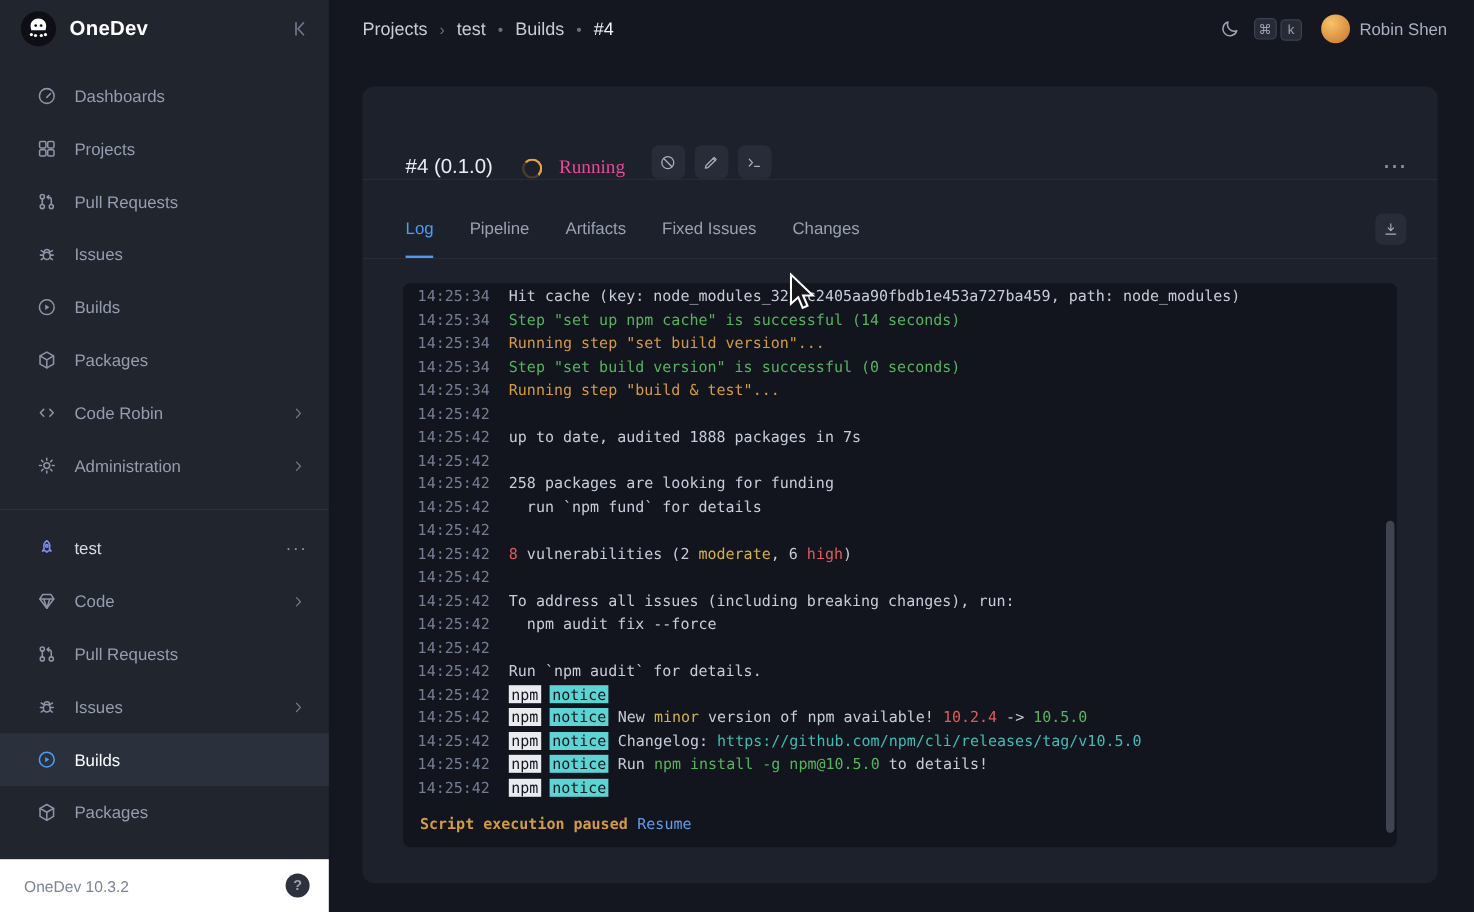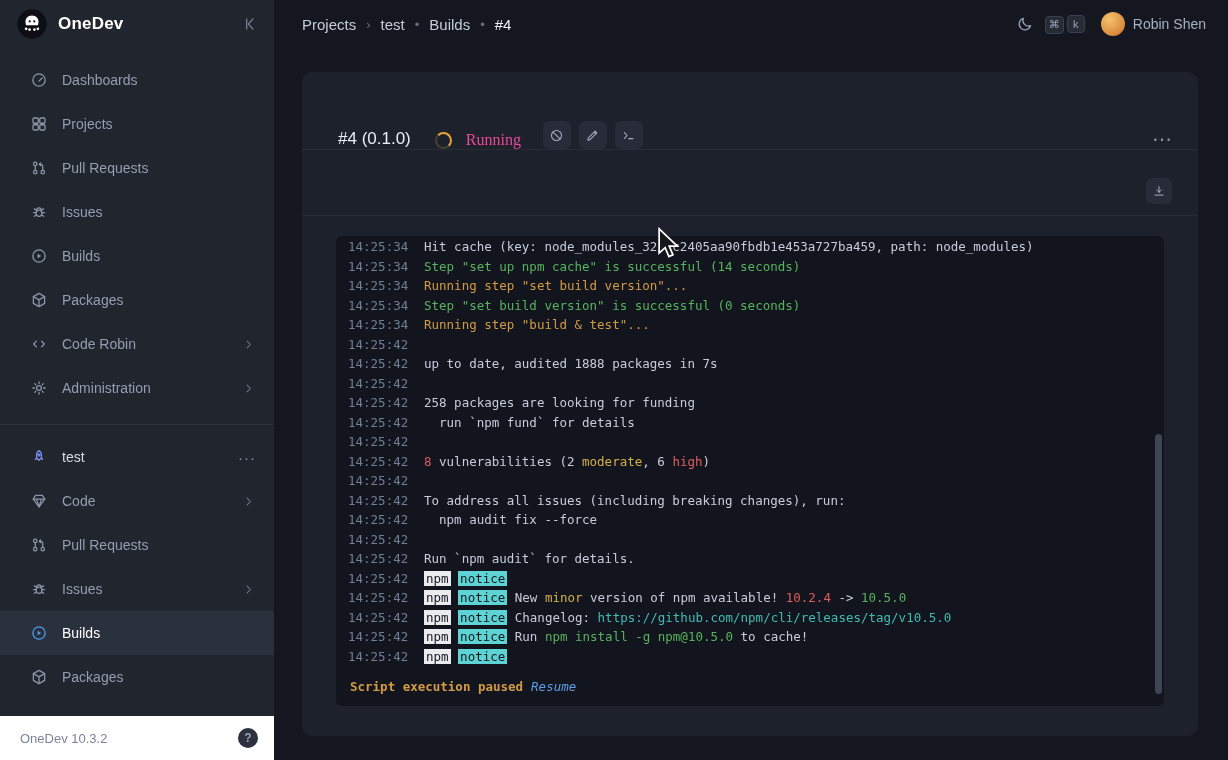--- a/index.html
+++ b/index.html
@@ -74,21 +74,21 @@
   .log-text{color:#c6ccd9;}
   .c-green{color:var(--green);}
   .c-orange{color:var(--orange);}
   .c-red{color:var(--red);}
   .c-yellow{color:var(--yellow);}
   .c-link{color:var(--link);}
   .c-npm{background:#e9ebef;color:#15181f;padding:0 2px;}
   .c-notice{background:#5ed3d3;color:#15181f;padding:0 2px;}
   .paused-row{margin-top:auto;display:flex;gap:8px;padding:4px 2px 2px;}
   .paused-text{color:var(--orange);font-weight:700;}
-  .resume-link{color:var(--resume);cursor:pointer;font-style:italic;}
+  .resume-link{color:var(--resume);cursor:pointer;}
   .scroll-thumb{position:absolute;right:2px;top:198px;width:7px;height:260px;background:#3d4452;border-radius:4px;cursor:pointer;}
 
   .ic{fill:none;stroke:currentColor;stroke-width:1.7;stroke-linecap:round;stroke-linejoin:round;display:block;width:18px;height:18px;}
   .cursor{position:absolute;left:656px;top:227px;width:26px;height:32px;z-index:20;pointer-events:none;}
 </style>
 </head>
 <body>
 
 <svg width="0" height="0" style="position:absolute" aria-hidden="true">
   <defs>
@@ -382,20 +382,27 @@
                   <svg class="ic" viewBox="0 0 24 24">
                     <use href="#i-terminal"></use>
                   </svg>
                 </span>
               </span>
             </div>
           <span class="more">⋯</span>
         </div>
 
         <div class="tabs-row">
+          <div class="tabs" style="display:flex" id="tabs">
+              <span class="tab active">Log</span>
+              <span class="tab">Pipeline</span>
+              <span class="tab">Artifacts</span>
+              <span class="tab">Fixed Issues</span>
+              <span class="tab">Changes</span>
+            </div>
           <span class="dl-btn">
               <svg class="ic" viewBox="0 0 24 24">
                 <use href="#i-download"></use>
               </svg>
             </span>
         </div>
 
         <div class="log-panel">
           <div class="log-lines" id="log-lines">
               <div class="log-line"><span class="log-time">14:25:34</span><span class="log-text"><span>Hit cache (key: node_modules_32/7c2405aa90fbdb1e453a727ba459, path: node_modules)</span></span></div>
@@ -411,21 +418,21 @@
               <div class="log-line"><span class="log-time">14:25:42</span><span class="log-text"></span></div>
               <div class="log-line"><span class="log-time">14:25:42</span><span class="log-text"><span class="c-red">8</span><span> vulnerabilities (2 </span><span class="c-yellow">moderate</span><span>, 6 </span><span class="c-red">high</span><span>)</span></span></div>
               <div class="log-line"><span class="log-time">14:25:42</span><span class="log-text"></span></div>
               <div class="log-line"><span class="log-time">14:25:42</span><span class="log-text"><span>To address all issues (including breaking changes), run:</span></span></div>
               <div class="log-line"><span class="log-time">14:25:42</span><span class="log-text"><span>  npm audit fix --force</span></span></div>
               <div class="log-line"><span class="log-time">14:25:42</span><span class="log-text"></span></div>
               <div class="log-line"><span class="log-time">14:25:42</span><span class="log-text"><span>Run `npm audit` for details.</span></span></div>
               <div class="log-line"><span class="log-time">14:25:42</span><span class="log-text"><span class="c-npm">npm</span><span> </span><span class="c-notice">notice</span></span></div>
               <div class="log-line"><span class="log-time">14:25:42</span><span class="log-text"><span class="c-npm">npm</span><span> </span><span class="c-notice">notice</span><span> New </span><span class="c-yellow">minor</span><span> version of npm available! </span><span class="c-red">10.2.4</span><span> -&gt; </span><span class="c-green">10.5.0</span></span></div>
               <div class="log-line"><span class="log-time">14:25:42</span><span class="log-text"><span class="c-npm">npm</span><span> </span><span class="c-notice">notice</span><span> Changelog: </span><span class="c-link">https://github.com/npm/cli/releases/tag/v10.5.0</span></span></div>
-              <div class="log-line"><span class="log-time">14:25:42</span><span class="log-text"><span class="c-npm">npm</span><span> </span><span class="c-notice">notice</span><span> Run </span><span class="c-green">npm install -g npm@10.5.0</span><span> to cache!</span></span></div>
+              <div class="log-line"><span class="log-time">14:25:42</span><span class="log-text"><span class="c-npm">npm</span><span> </span><span class="c-notice">notice</span><span> Run </span><span class="c-green">npm install -g npm@10.5.0</span><span> to details!</span></span></div>
               <div class="log-line"><span class="log-time">14:25:42</span><span class="log-text"><span class="c-npm">npm</span><span> </span><span class="c-notice">notice</span></span></div>
             </div>
           <div class="paused-row">
             <span class="paused-text">Script execution paused</span>
             <span class="resume-link">Resume</span>
           </div>
           <div class="scroll-thumb"></div>
         </div>
 
       </div>

